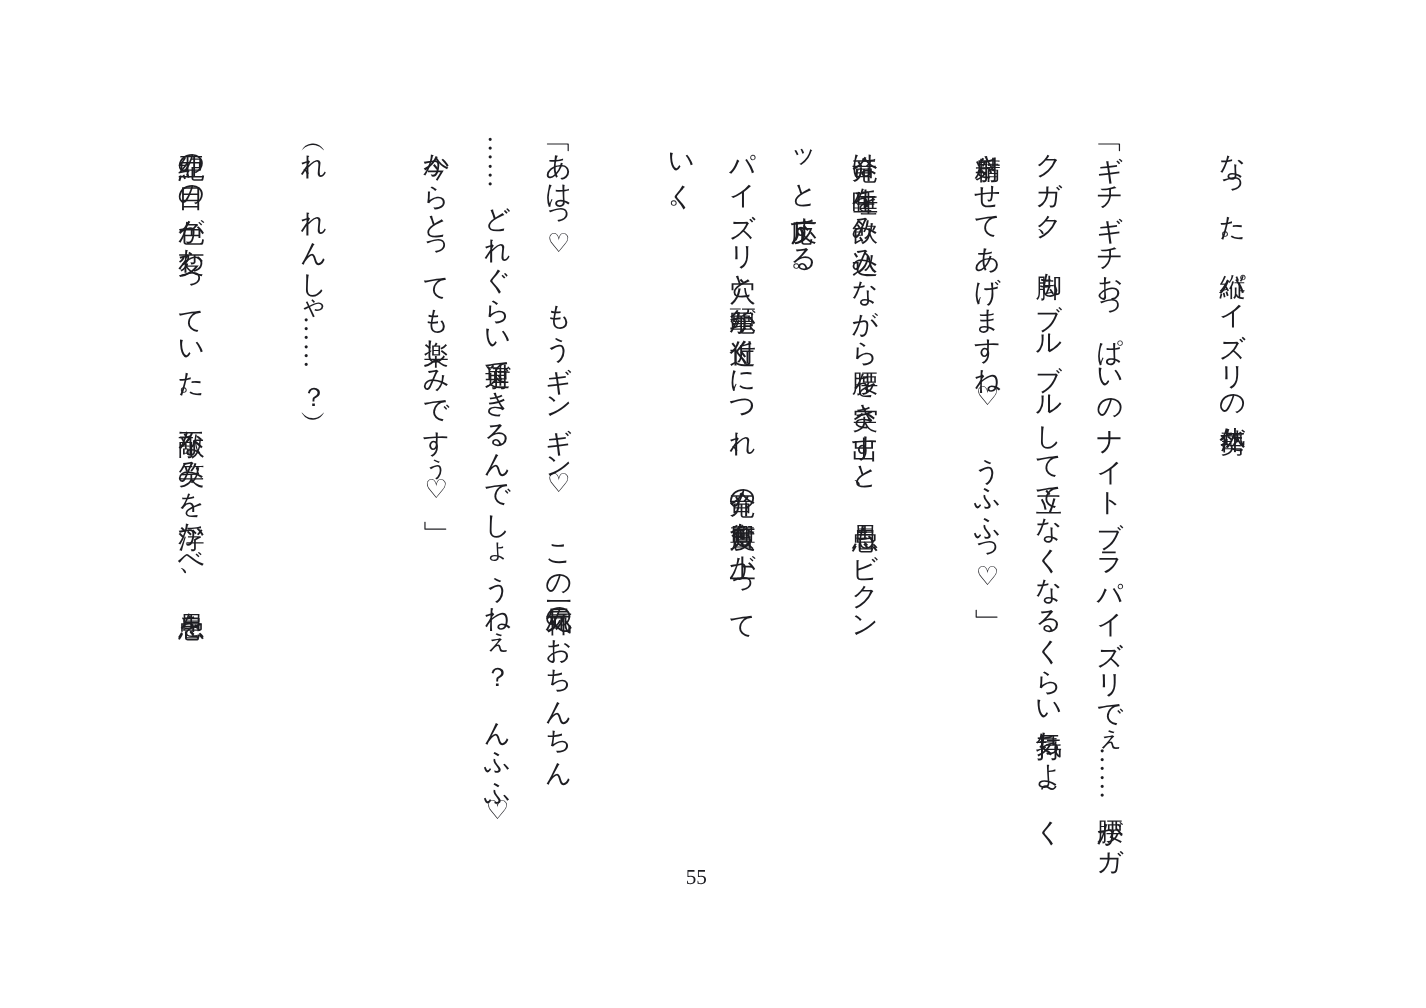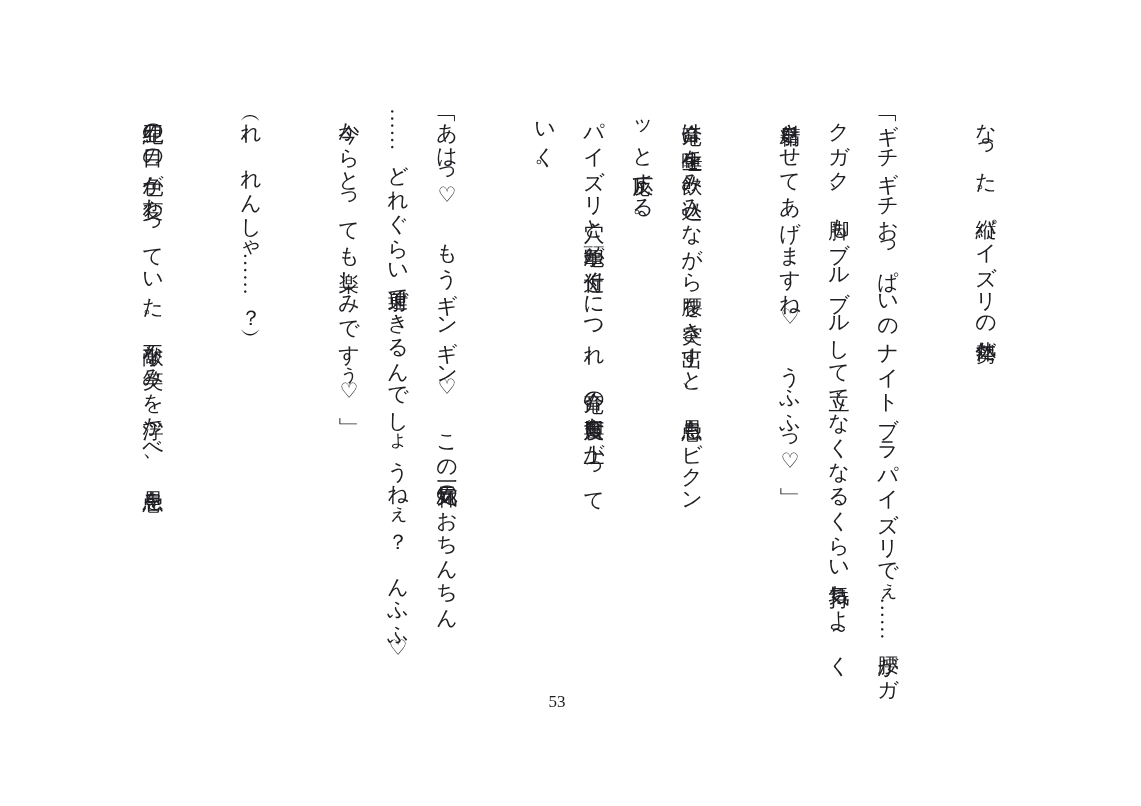--- a/index.html
+++ b/index.html
@@ -68,15 +68,15 @@
     <div class="tline blank"></div>
     <div class="tline">「あはっ♡　もうギンギン♡　この元気一杯のおちんちん</div>
     <div class="tline">……どれぐらい連射できるんでしょうねぇ？　んふふ♡</div>
     <div class="tline">今からとっても楽しみですぅ♡」</div>
     <div class="tline blank"></div>
     <div class="tline">（れ、れんしゃ……？）</div>
     <div class="tline blank"></div>
     <div class="tline">亜紀の目の色が変わっていた。不敵な笑みを浮かべ、愚息を</div>
   </div>
 
-  <div class="pagenum">53</div>
+  <div class="pagenum">55</div>
 
 </div>
 
 </body></html>

